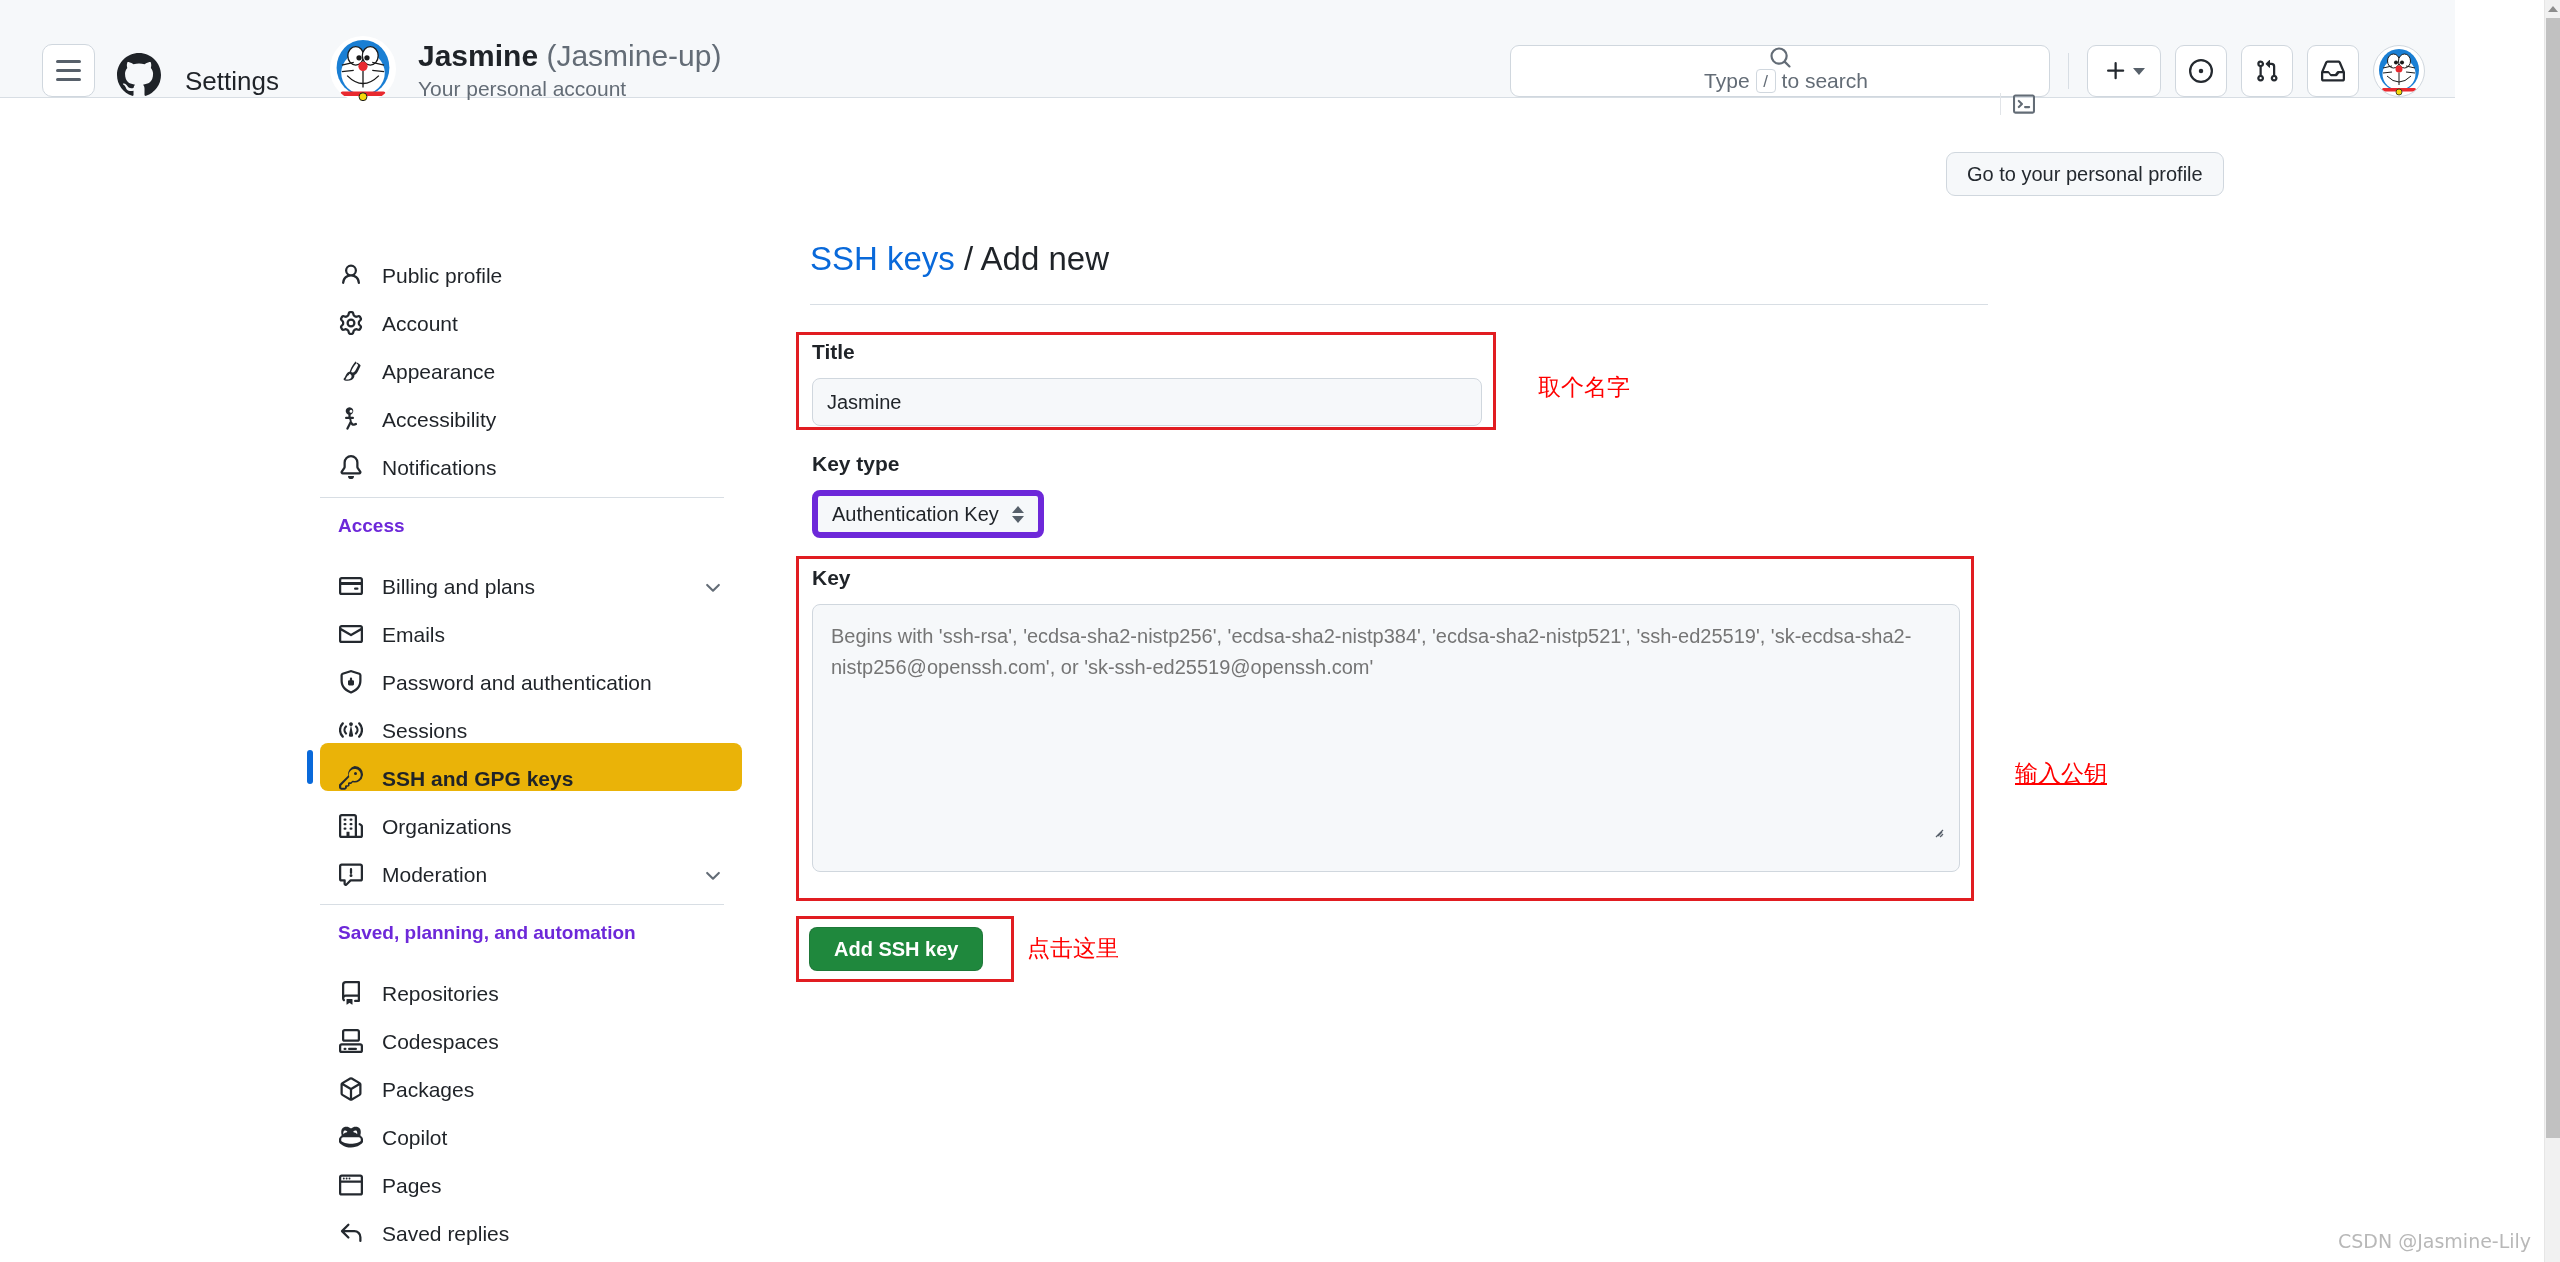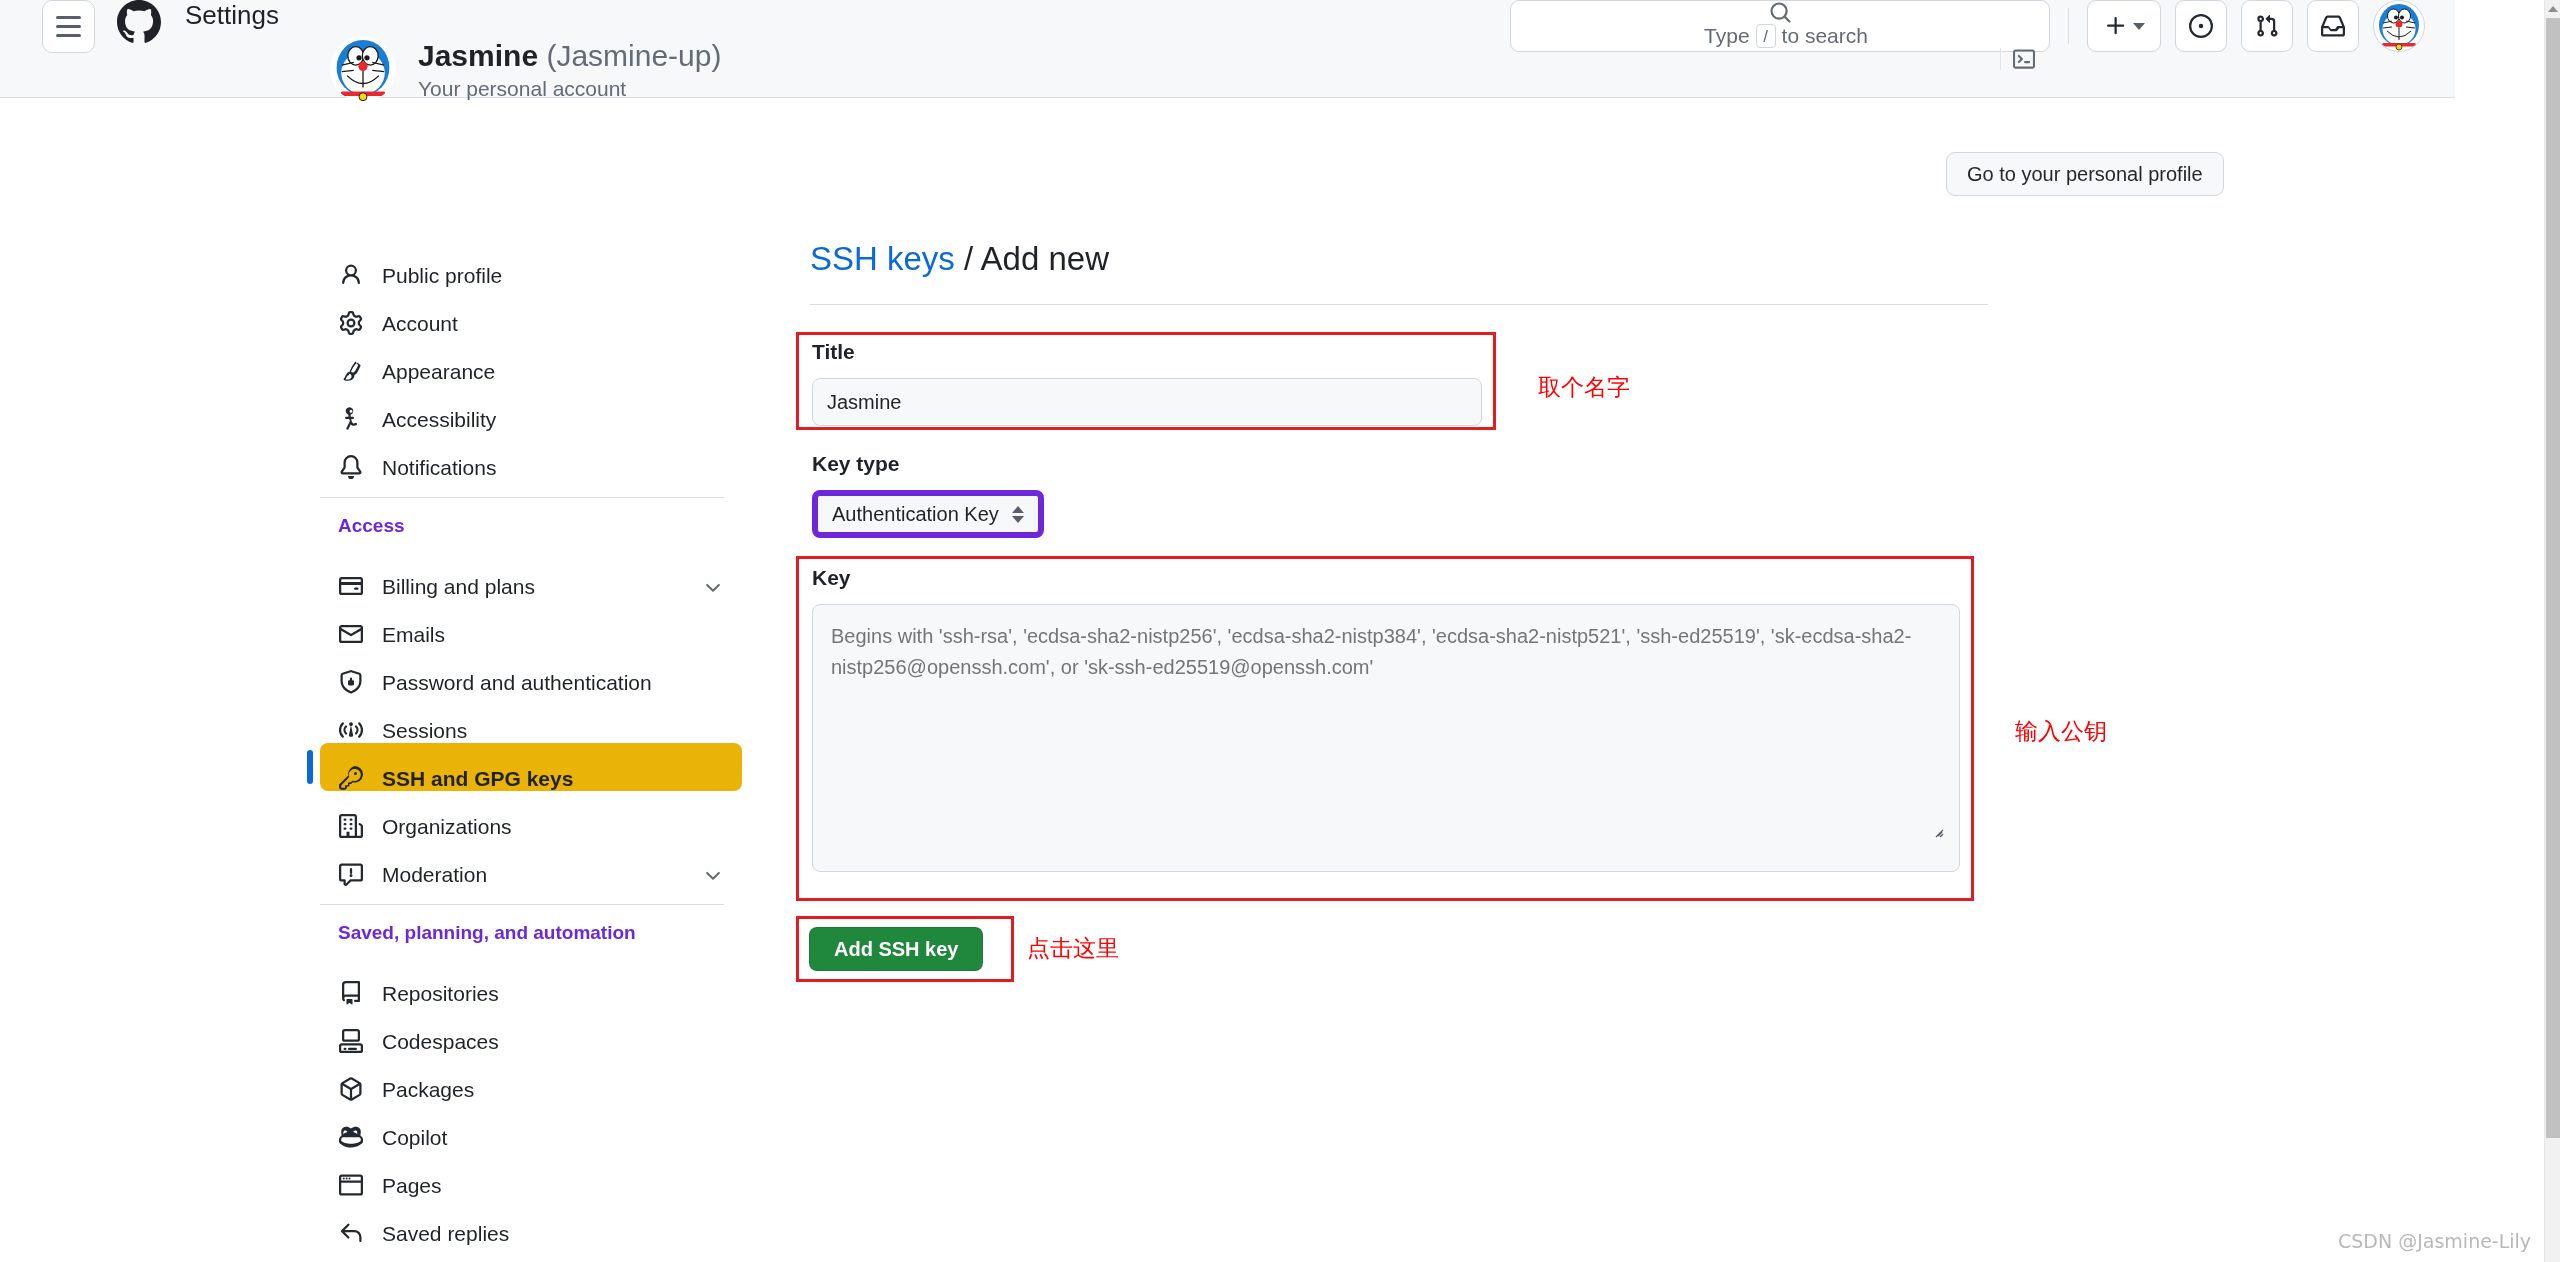--- a/index.html
+++ b/index.html
@@ -11,21 +11,21 @@
     overflow: hidden;
   }
   body { position: relative; }
 
   
   .header {
     position: absolute; top: 0; left: 0;
     width: 2455px; height: 98px;
     background: #f6f8fa;
     border-bottom: 1px solid #d8dee4;
-    display: flex; align-items: flex-start;
+    display: flex; align-items: flex-end;
     padding: 0 30px;
   }
   .hamburger {
     width: 53px; height: 53px;
     border: 1px solid #d0d7de; border-radius: 10px;
     background: #ffffff;
     display: flex; flex-direction: column;
     align-items: center; justify-content: center; gap: 6px;
     cursor: pointer; margin-left: 12px;
   }
@@ -228,21 +228,21 @@
     font-size: 20px; font-weight: 700; cursor: pointer;
     display: flex; align-items: center;
   }
 
   .annot {
     position: absolute; color: #ff0000;
     font-size: 23px; white-space: nowrap;
     font-family: "DejaVu Sans", sans-serif;
   }
   .annot-title { top: 372px; left: 1538px; }
-  .annot-key   { top: 716px; left: 2015px; }
+  .annot-key   { top: 758px; left: 2015px; text-decoration: underline; }
   .annot-btn   { top: 933px; left: 1027px; }
 
   .watermark {
     position: absolute; top: 1230px; left: 2338px;
     color: #b8b8b8; font-size: 19px;
     font-family: "DejaVu Sans", sans-serif;
   }
 </style>
 </head>
 <body>

